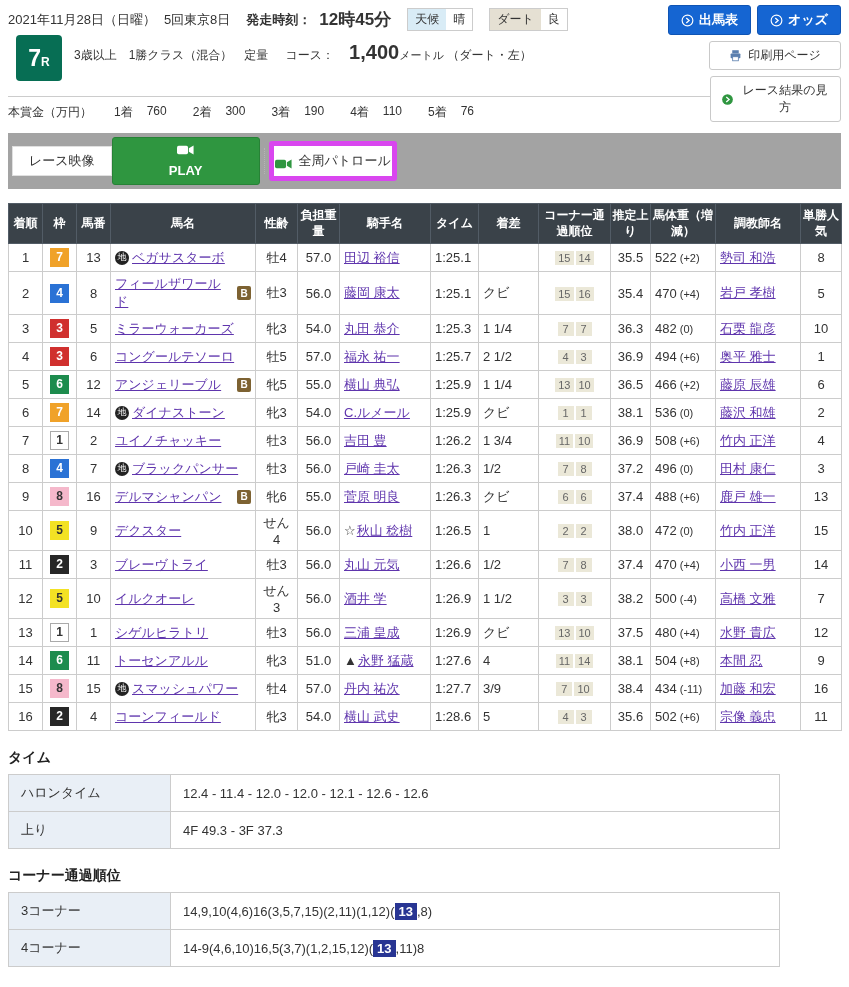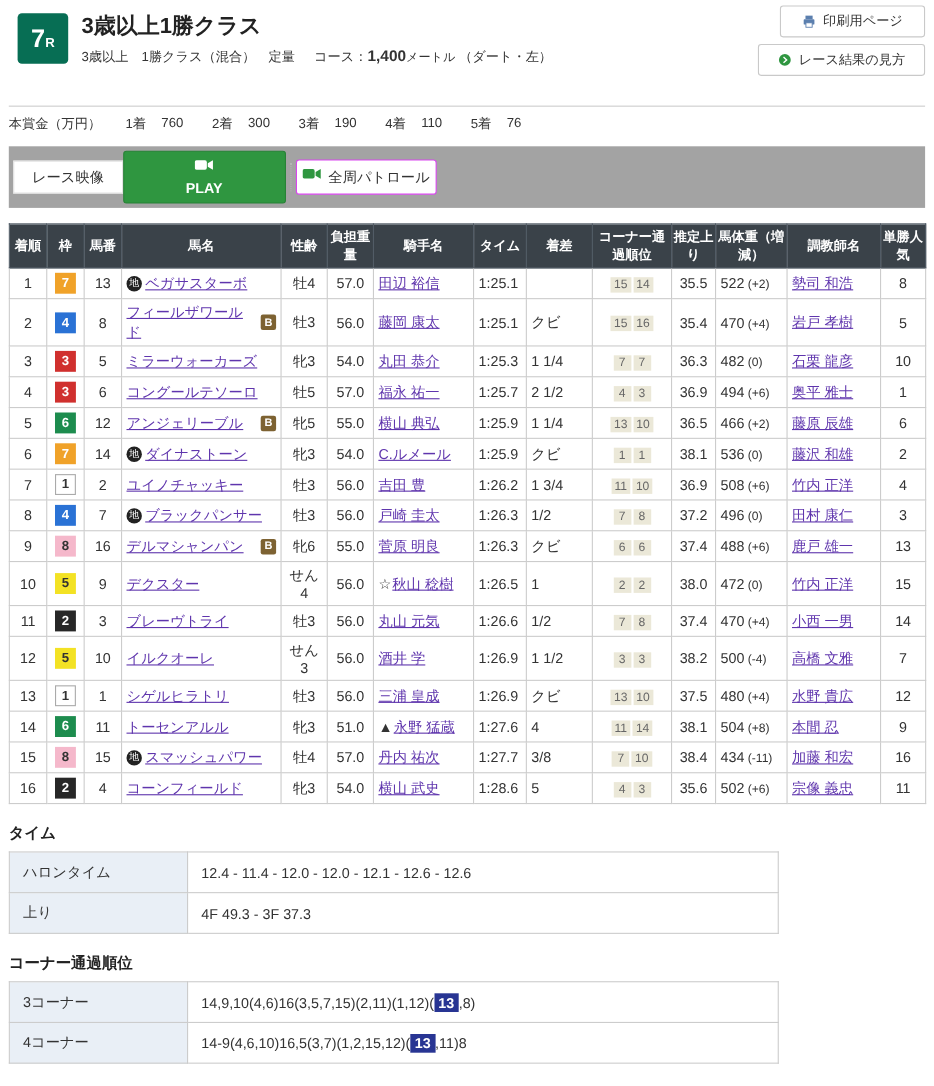--- a/index.html
+++ b/index.html
@@ -23,50 +23,50 @@
   .blue-row { display: flex; gap: 6px; }
   .btn-blue {
     display: inline-flex; align-items: center; gap: 5px; background: #1565d2; color: #fff;
     font-weight: bold; font-size: 13px; padding: 5px 12px; border-radius: 3px; border: 1px solid #0f54b4; cursor: pointer;
   }
   .btn-white {
     display: inline-flex; align-items: center; justify-content: center; gap: 6px; background: #fff; color: #333;
     font-size: 12px; padding: 5px 10px; border-radius: 3px; border: 1px solid #c9c9c9; cursor: pointer; font-family: Liberation Serif, serif;
   }
   .btn-white.print { width: 132px; }
-  .btn-white.guide { width: 152px; }
+  .btn-white.guide { width: 131px; }
   .cicon { width: 13px; height: 13px; flex: 0 0 auto; }
 
   
   .race-head { display: flex; gap: 12px; padding: 4px 8px 0 8px; align-items: flex-start; }
   .race-num {
     width: 46px; height: 46px; background: #076e54; color: #fff; border-radius: 4px;
     display: flex; align-items: center; justify-content: center; font-weight: bold; flex: 0 0 auto;
   }
   .race-num .n { font-size: 23px; }
   .race-num .r { font-size: 12px; margin-top: 7px; }
   .race-title { font-size: 20px; font-weight: bold; margin: 0; color: #222; line-height: 1.2; }
   .race-sub { font-size: 12px; margin-top: 6px; color: #333; }
-  .race-sub .dist { font-size: 14px; font-weight: bold; }
+  .race-sub .dist { font-size: 20px; font-weight: bold; margin-left: 15px; }
   .race-sub .unit { font-size: 11px; }
   .divider { border-bottom: 1px solid #ccc; margin: 8px 8px 0 8px; }
   .prize-line { display: flex; gap: 22px; padding: 7px 8px 2px 8px; font-size: 12px; align-items: baseline; }
   .prize-item { display: inline-flex; gap: 14px; }
 
   
   .video-row { display: flex; align-items: center; gap: 0; margin: 10px 8px 0 8px; background: #a3a3a3; padding: 4px; }
   .lbl-box { background: #fff; border: 1px solid #e0e0e0; padding: 5px 16px; font-size: 13px; }
   .btn-play {
     display: inline-flex; align-items: center; justify-content: center; gap: 7px; background: #2f9640; color: #fff;
     font-weight: bold; font-size: 13px; width: 148px; padding: 6px 0; border-radius: 3px; border: 1px solid #278236; cursor: pointer; flex-direction: column;
   }
   .vsep { border-left: 1px dotted #b5b5b5; height: 26px; margin: 0 4px; }
   .btn-patrol {
-    display: inline-flex; align-items: flex-start; justify-content: center; gap: 7px; background: #fff; color: #333;
-    font-size: 13px; width: 128px; padding: 6px 0; border-radius: 3px; border: 1px solid #d946ef; cursor: pointer;
+    display: inline-flex; align-items: flex-end; justify-content: center; gap: 7px; background: #fff; color: #333;
+    font-size: 13px; width: 128px; padding: 6px 0; border-radius: 3px; border: 5px solid #d946ef; cursor: pointer;
   }
   .camicon { width: 17px; height: 12px; }
 
   
   table.results { border-collapse: collapse; margin: 14px 22px 0 8px; table-layout: fixed; width: 833px; }
   table.results th {
     background: #3a4249; color: #fff; font-size: 12px; font-weight: bold; padding: 4px 1px;
     border: 1px solid #525c66; line-height: 1.3; vertical-align: middle;
   }
   table.results td { border: 1px solid #ccc; padding: 3px 4px; height: 28px; font-size: 13px; vertical-align: middle; }
@@ -91,34 +91,64 @@
   .f8 { background: #f5b8cb; color: #333; }
   .cbox {
     display: inline-block; min-width: 16px; padding: 1px 3px; background: #ebe8d8; color: #666;
     font-size: 11px; text-align: center; margin: 0 1px;
   }
   .diff { font-size: 11px; }
   .jmark { color: #333; margin-right: 1px; }
 
   
   .sec-title { font-size: 14px; font-weight: bold; margin: 18px 8px 7px 8px; color: #222; }
-  table.kv { border-collapse: collapse; margin: 0 8px; width: 700px; }
+  table.kv { border-collapse: collapse; margin: 0 8px; width: 772px; }
   table.kv td { border: 1px solid #ccc; padding: 9px 12px; font-size: 13px; }
   table.kv td.k { width: 162px; background: #e9eff6; }
   .hl { background: #283593; color: #fff; font-weight: bold; padding: 1px 4px; }
 
   
   .payout-title { font-size: 15px; font-weight: bold; margin: 30px 8px 0 8px; color: #222; }
 </style>
 </head>
 <body>
 
 <div class="topbar">
+  <div class="date-line">
+    <span>2021年11月28日（日曜）</span>
+    <span>5回東京8日</span>
+    <span class="start-label">発走時刻：</span>
+    <span class="start-time">12時45分</span>
+    <span class="badge-pair">
+      <span class="k-weather">天候</span>
+      <span>晴</span>
+    </span>
+    <span class="badge-pair">
+      <span class="k-track">ダート</span>
+      <span>良</span>
+    </span>
+  </div>
 
   <div class="top-actions">
+    <div class="blue-row">
+      <button class="btn-blue">
+        <svg class="cicon" viewBox="0 0 16 16">
+            <circle cx="8" cy="8" r="6.6" fill="none" stroke="#fff" stroke-width="1.4"></circle>
+            <path d="M6.5 4.8 L10 8 L6.5 11.2" fill="none" stroke="#fff" stroke-width="1.6"></path>
+          </svg>
+        <span>出馬表</span>
+      </button>
+      <button class="btn-blue">
+        <svg class="cicon" viewBox="0 0 16 16">
+            <circle cx="8" cy="8" r="6.6" fill="none" stroke="#fff" stroke-width="1.4"></circle>
+            <path d="M6.5 4.8 L10 8 L6.5 11.2" fill="none" stroke="#fff" stroke-width="1.6"></path>
+          </svg>
+        <span>オッズ</span>
+      </button>
+    </div>
     <button class="btn-white print">
       <svg class="cicon" viewBox="0 0 16 16">
           <rect x="4" y="1.5" width="8" height="4" fill="#5b7fae"></rect>
           <rect x="2" y="5.5" width="12" height="6" rx="1" fill="#5b7fae"></rect>
           <rect x="4.5" y="9.5" width="7" height="5" fill="#fff" stroke="#5b7fae"></rect>
         </svg>
       <span>印刷用ページ</span>
     </button>
     <button class="btn-white guide">
       <svg class="cicon" viewBox="0 0 16 16">
@@ -128,21 +158,20 @@
       <span>レース結果の見方</span>
     </button>
   </div>
 
   <div class="race-head">
     <div class="race-num">
       <span class="n">7</span>
       <span class="r">R</span>
     </div>
     <div>
-      <h1 class="race-title">3歳以上1勝クラス</h1>
       <div class="race-sub">
         <span>3歳以上　1勝クラス（混合）　定量</span>
         <span style="margin-left:14px">コース：</span><span class="dist">1,400</span><span class="unit">メートル</span>
         <span>（ダート・左）</span>
       </div>
     </div>
   </div>
 </div>
 
 <div class="divider"></div>
@@ -521,21 +550,21 @@
         <td class="name-cell">
           <span class="name-flex">
             <span class="hmark">地</span>
             <a>スマッシュパワー</a>
           </span>
         </td>
         <td class="c">牡4</td>
         <td class="c">57.0</td>
         <td><a>丹内 祐次</a></td>
         <td>1:27.7</td>
-        <td>3/8</td>
+        <td>3/9</td>
         <td class="c"><span class="cbox">7</span><span class="cbox">10</span></td>
         <td class="c">38.4</td>
         <td><span>434</span><span class="diff"> (-11)</span></td>
         <td><a>加藤 和宏</a></td>
         <td class="c">16</td>
       </tr>
       <tr>
         <td class="c">16</td>
         <td class="c"><span class="frame f2">2</span></td>
         <td class="c">4</td>

